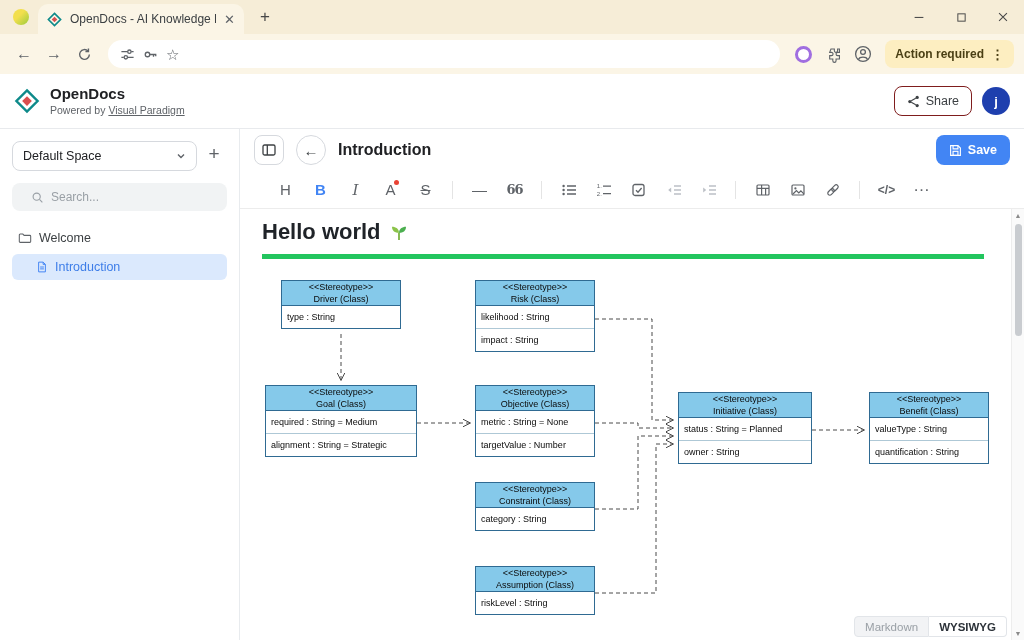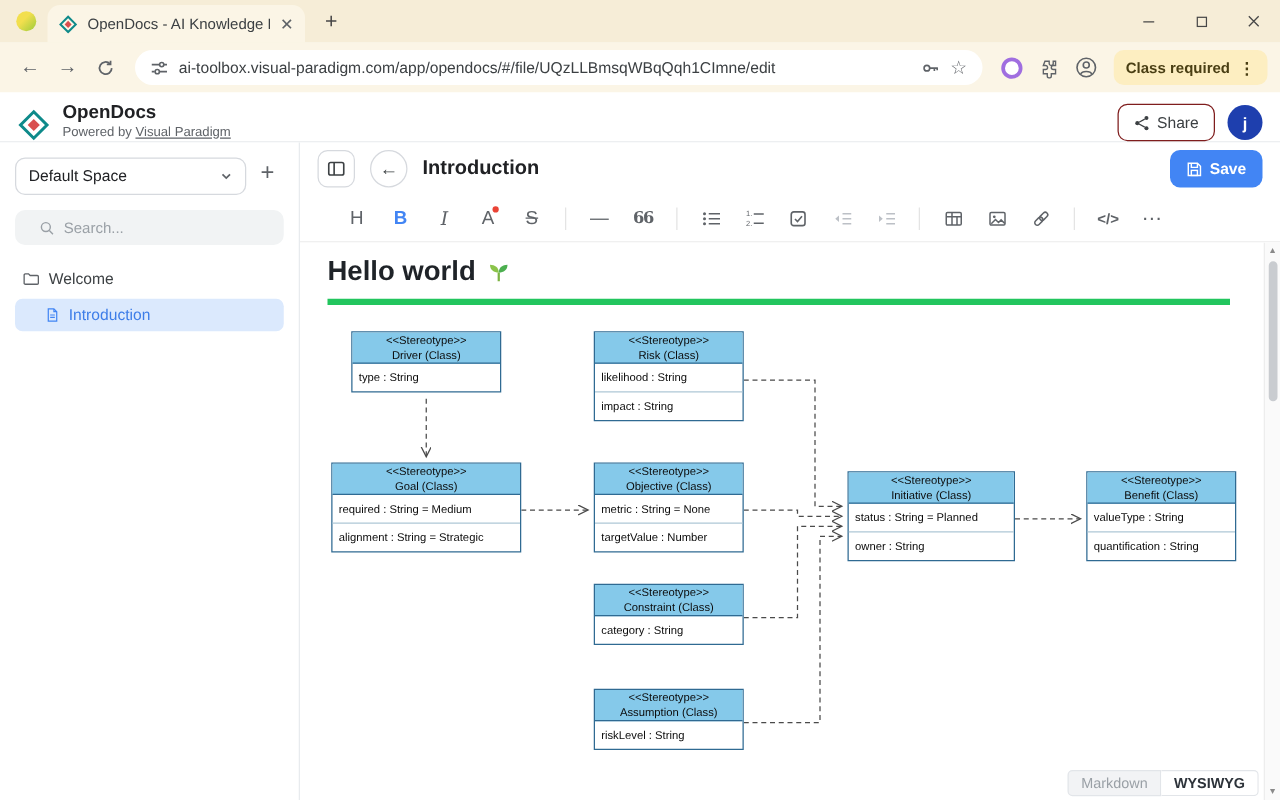--- a/index.html
+++ b/index.html
@@ -19,21 +19,21 @@
   .win-btn{width:42px;height:100%}
   .navbar{height:40px;background:#fbf5e6;display:flex;align-items:center;gap:2px;padding:0 10px;flex:none}
   .nav-icon{width:28px;height:28px;color:#5f6368;border-radius:50%;font-size:16px;flex:none}
   .urlbar{flex:1;height:28px;background:#fff;border-radius:14px;display:flex;align-items:center;gap:8px;padding:0 12px;margin:0 8px;min-width:0}
   .url-text{flex:1;font-size:12.5px;color:#3c4043;white-space:nowrap;overflow:hidden}
   .ext-ring{width:17px;height:17px;border-radius:50%;border:3px solid #a06ee0;background:#fff;margin:0 5px;flex:none}
   .action-badge{height:28px;background:#fdeec1;border-radius:8px;display:flex;align-items:center;gap:7px;padding:0 10px;margin-left:6px;font-size:12px;font-weight:600;color:#4a3f14;flex:none}
   .kebab{font-size:13px;color:#4a3f14;letter-spacing:0}
 
   
-  .app-header{height:40px;background:#fff;display:flex;align-items:flex-end;padding:0 14px;gap:10px;border-bottom:1px solid #e8eaed;flex:none}
+  .app-header{height:55px;background:#fff;display:flex;align-items:center;padding:0 14px;gap:10px;border-bottom:1px solid #e8eaed;flex:none}
   .brand-block{display:flex;flex-direction:column;line-height:1.25}
   .brand-name{font-size:15px;font-weight:700;color:#202124}
   .powered{font-size:10.5px;color:#5f6368}
   .powered a{color:#5f6368;text-decoration:underline}
   .hdr-right{margin-left:auto;display:flex;align-items:center;gap:10px}
   .share-btn{height:30px;border:1px solid #7f1d1d;border-radius:8px;background:#fff;display:flex;align-items:center;gap:6px;padding:0 12px;font-size:12.5px;color:#3c4043;cursor:pointer}
   .more-apps{height:30px;border:none;border-radius:8px;background:#23a55a;color:#fff;font-size:12.5px;font-weight:700;padding:0 14px;cursor:pointer}
   .avatar{width:28px;height:28px;border-radius:50%;background:#1e3fae;color:#fff;font-size:13px;font-weight:700}
 
   
@@ -136,21 +136,20 @@
         </svg>
     </div>
     <div class="urlbar">
       <span>
         <svg width="15" height="15" viewBox="0 0 16 16" fill="none" stroke="#5f6368" stroke-width="1.4">
             <path d="M1.5 5h6.6M12 5h2.5M1.5 11H4m4.2 0h6.3"></path>
             <circle cx="10" cy="5" r="1.8"></circle>
             <circle cx="6.2" cy="11" r="1.8"></circle>
           </svg>
       </span>
-      <span class="url-text">ai-toolbox.visual-paradigm.com/app/opendocs/#/file/UQzLLBmsqWBqQqh1CImne/edit</span>
       <span>
         <svg width="15" height="15" viewBox="0 0 16 16" fill="none" stroke="#5f6368" stroke-width="1.4">
             <circle cx="4.8" cy="8" r="2.4"></circle>
             <path d="M7.2 8h7M11.2 8v2.4M13.6 8v1.8"></path>
           </svg>
       </span>
       <span style="font-size:15px;color:#5f6368;line-height:1">☆</span>
     </div>
     <span class="ext-ring"></span>
     <div class="nav-icon c">
@@ -159,21 +158,21 @@
         </svg>
     </div>
     <div class="nav-icon c">
       <svg width="18" height="18" viewBox="0 0 18 18" fill="none" stroke="#5f6368" stroke-width="1.3">
           <circle cx="9" cy="9" r="7.4"></circle>
           <circle cx="9" cy="7" r="2.4"></circle>
           <path d="M4.6 14.2c1-2.7 7.8-2.7 8.8 0"></path>
         </svg>
     </div>
     <div class="action-badge">
-      <span>Class required</span>
+      <span>Action required</span>
       <span class="kebab">⋮</span>
     </div>
   </div>
 
   <div class="app-header">
     <span>
       <svg width="26" height="26" viewBox="0 0 32 32">
           <path d="M16 3 29 16 16 29 3 16Z" fill="none" stroke="#0e8a8a" stroke-width="3"></path>
           <path d="M16 10l6 6-6 6-6-6z" fill="#d94f4f"></path>
         </svg>

